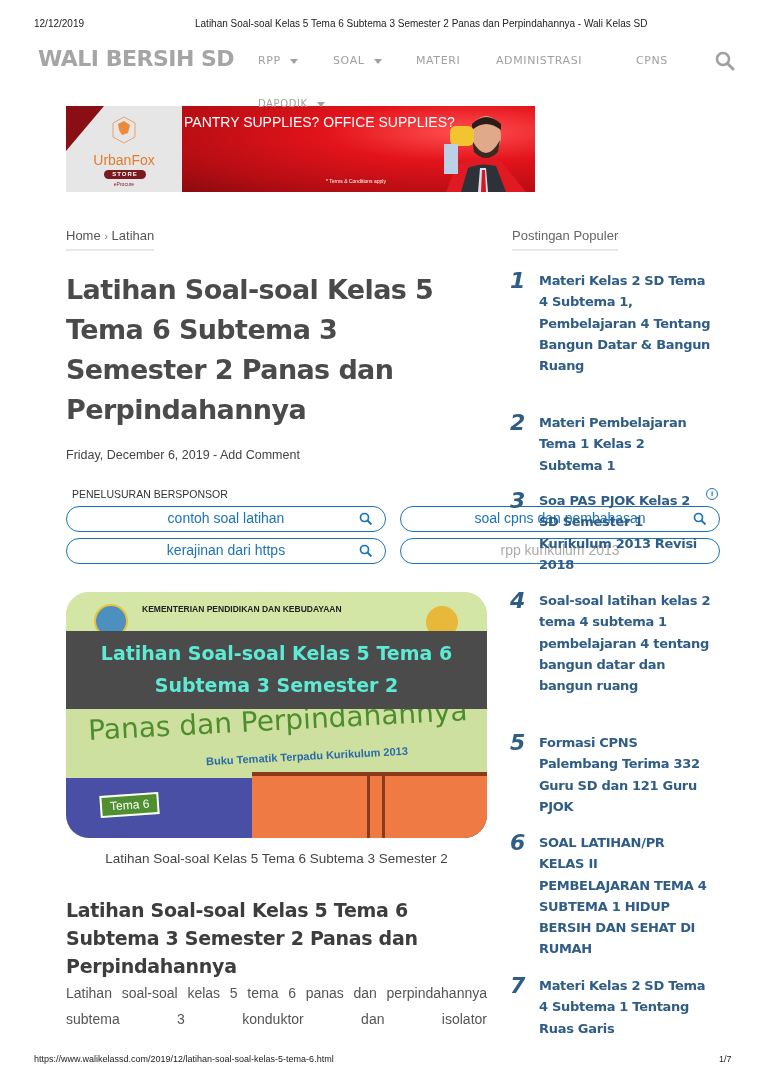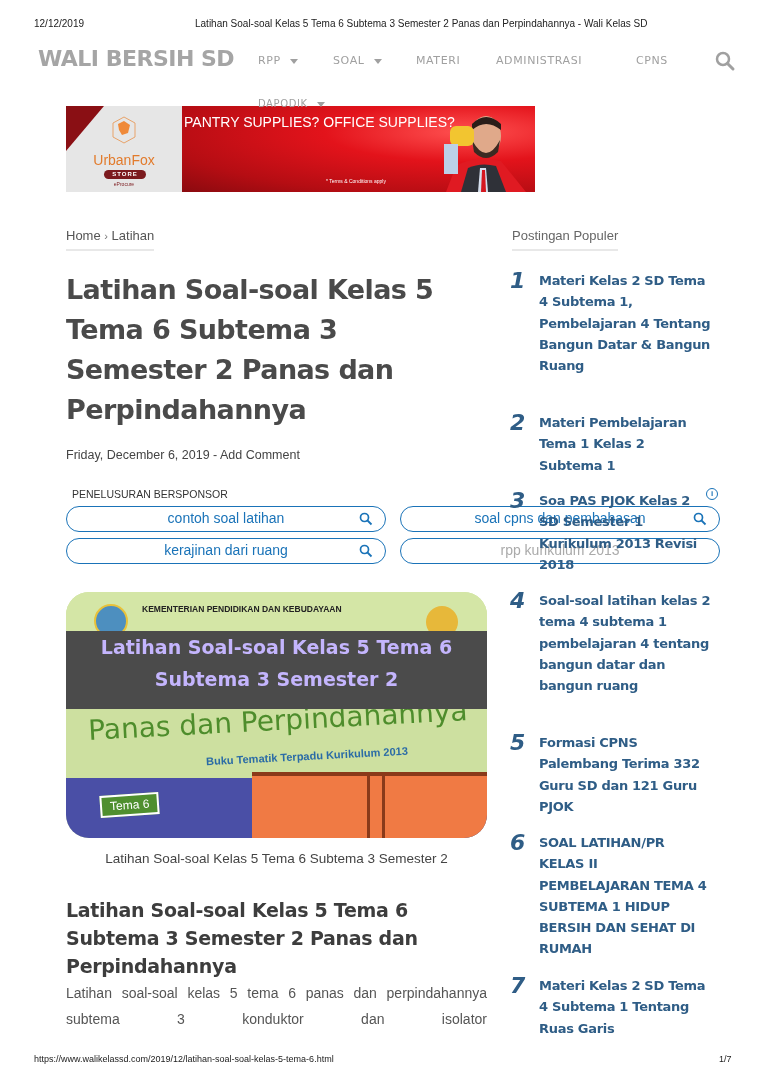--- a/index.html
+++ b/index.html
@@ -44,21 +44,21 @@
   .sponsor-btn { position: absolute; height: 26px; border: 1.5px solid #1a73b8; border-radius: 13px; text-align: center; font-size: 14px; line-height: 23px; color: #1a73b8; font-family: "Liberation Sans", sans-serif; background: transparent; }
   .sponsor-btn .mag { position: absolute; right: 12px; top: 5px; width: 14px; height: 14px; }
   .sponsor-btn.faded { color: #aaa; }
   .info-icon { position: absolute; left: 706px; top: 488px; width: 12px; height: 12px; border: 1px solid #1a73b8; border-radius: 50%; font-size: 8px; color: #1a73b8; text-align: center; line-height: 10px; font-weight: bold; }
 
   .featured { position: absolute; left: 66px; top: 592px; width: 421px; height: 246px; overflow: hidden; background: #cde0a0; border-radius: 23px; }
   .featured .top { position: absolute; left: 0; top: 0; width: 421px; height: 40px; background: #d4e6a6; }
   .featured .kemdik { position: absolute; left: 76px; top: 12px; font-size: 8.5px; font-weight: bold; color: #222; }
   .featured .seal { position: absolute; left: 28px; top: 12px; width: 34px; height: 34px; border-radius: 50%; background: #4d8fbf; border: 2px solid #e8c23a; }
   .featured .logo2 { position: absolute; left: 360px; top: 14px; width: 32px; height: 32px; border-radius: 50%; background: #e7b83a; }
-  .featured .overlay { position: absolute; left: 0; top: 39px; width: 421px; height: 78px; background: #4b4b4b; color: #c4b5fd; text-align: center; font-family: "DejaVu Sans", sans-serif; font-weight: bold; font-size: 19px; line-height: 32px; }
+  .featured .overlay { position: absolute; left: 0; top: 39px; width: 421px; height: 78px; background: #4b4b4b; color: #5eead4; text-align: center; font-family: "DejaVu Sans", sans-serif; font-weight: bold; font-size: 19px; line-height: 32px; padding-top: 6px; }
   .featured .panas { position: absolute; left: 22px; top: 112px; font-family: "DejaVu Sans", sans-serif; font-size: 28px; color: #4e8d2c; transform: rotate(-3deg); white-space: nowrap; }
   .featured .buku { position: absolute; left: 140px; top: 158px; font-size: 11px; font-weight: bold; color: #2a6ba6; transform: rotate(-3deg); }
   .featured .wave { position: absolute; left: 0; top: 186px; width: 421px; height: 60px; background: #4a4fa6; }
   .featured .cabinet { position: absolute; left: 186px; top: 180px; width: 235px; height: 66px; background: #f07a44; border-top: 4px solid #8a3a1a; }
   .featured .cabinet .line { position: absolute; top: 0; width: 3px; height: 66px; background: #8a3a1a; }
   .featured .tema { position: absolute; left: 34px; top: 202px; background: #4f8f2f; color: #fff; font-size: 12px; padding: 2px 8px; border: 2px solid #fff; transform: rotate(-4deg); }
 
   .caption { position: absolute; left: 66px; top: 851px; width: 421px; text-align: center; font-size: 13.5px; color: #444; }
 
   .section-heading { position: absolute; left: 66px; top: 896px; width: 421px; font-family: "DejaVu Sans", sans-serif; font-weight: bold; font-size: 19px; line-height: 28px; color: #3d3d3d; letter-spacing: -0.3px; }
@@ -141,21 +141,21 @@
     </svg>
 </div>
 <div class="sponsor-btn" style="left:400px; top:506px; width:320px;">
   <span>soal cpns dan pembahasan</span>
   <svg class="mag" viewBox="0 0 14 14">
       <circle cx="5.5" cy="5.5" r="4" fill="none" stroke="#1a73b8" stroke-width="1.7"></circle>
       <line x1="8.5" y1="8.5" x2="12.5" y2="12.5" stroke="#1a73b8" stroke-width="1.8"></line>
     </svg>
 </div>
 <div class="sponsor-btn" style="left:66px; top:538px; width:320px;">
-  <span>kerajinan dari ruang</span>
+  <span>kerajinan dari https</span>
   <svg class="mag" viewBox="0 0 14 14">
       <circle cx="5.5" cy="5.5" r="4" fill="none" stroke="#1a73b8" stroke-width="1.7"></circle>
       <line x1="8.5" y1="8.5" x2="12.5" y2="12.5" stroke="#1a73b8" stroke-width="1.8"></line>
     </svg>
 </div>
 <div class="sponsor-btn faded" style="left:400px; top:538px; width:320px;">
   <span>rpp kurikulum 2013</span>
 </div>
 <div class="info-icon">i</div>
 

